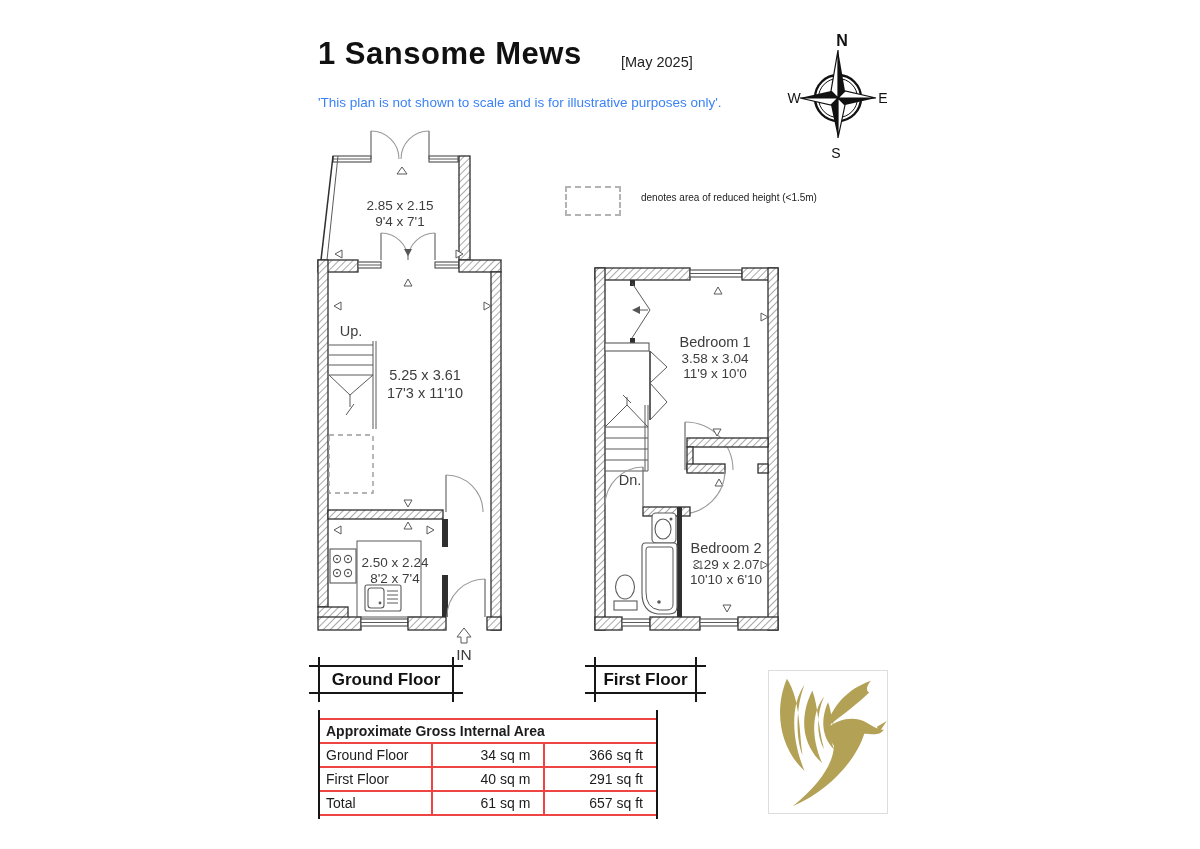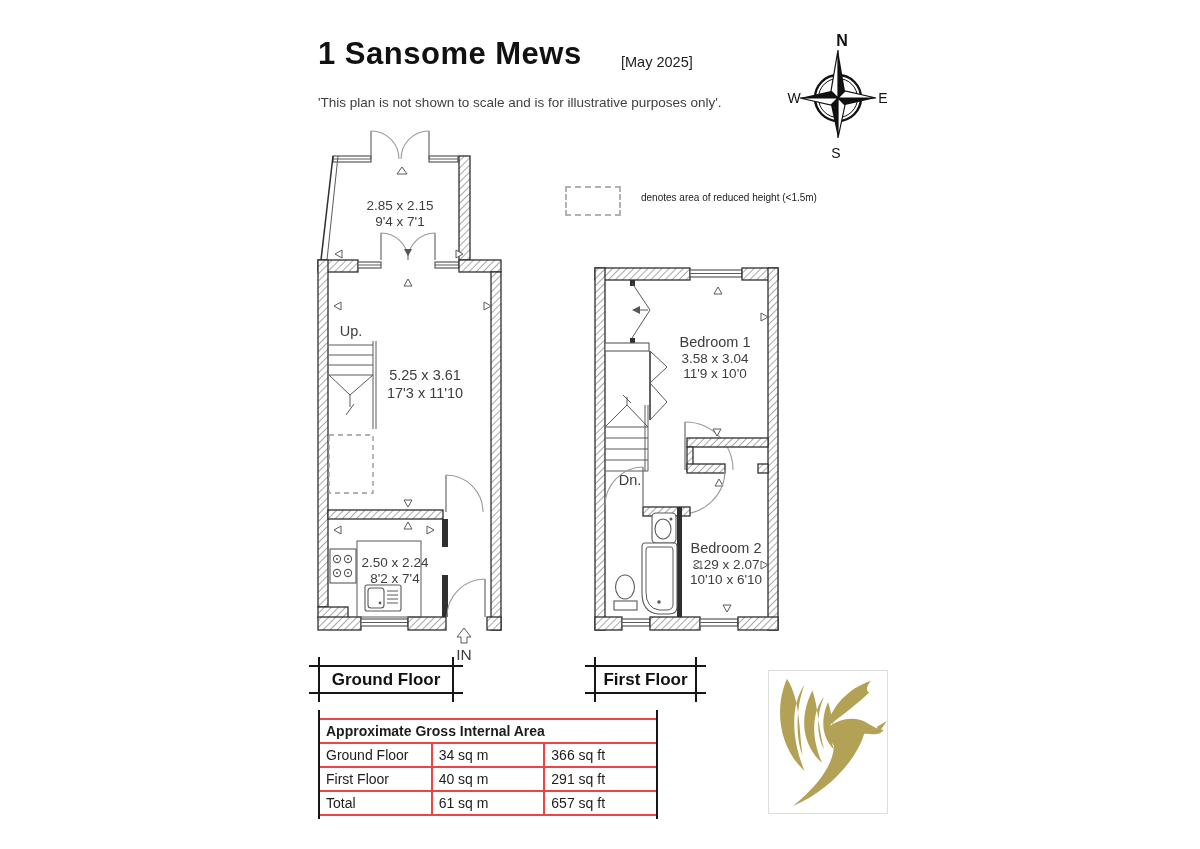--- a/index.html
+++ b/index.html
@@ -1,38 +1,38 @@
 <!DOCTYPE html>
 <html><head>
 <meta charset="utf-8">
 <style>
   html,body{margin:0;padding:0;background:#fff}
   .page{position:relative;width:1200px;height:849px;background:#fff;overflow:hidden;
         font-family:"Liberation Sans",sans-serif;color:#1c1c1c}
   .abs{position:absolute}
   .title{font-size:31px;font-weight:bold;letter-spacing:.5px;color:#111}
   .datetag{font-size:14.5px;color:#222}
-  .disclaimer{font-size:13.5px;color:#404040}
+  .disclaimer{font-size:13.5px;color:#3b82f6}
   .legend-box{border:2px dashed #b3b3b3;width:52px;height:26px}
   .legend-text{font-size:10px;color:#222}
 
   
   .crossbox{position:absolute}
   .crossbox .xt{position:absolute;background:#161616}
   .crossbox .xt.t{left:-9px;right:-9px;top:0;height:2px}
   .crossbox .xt.b{left:-9px;right:-9px;bottom:0;height:2px}
   .crossbox .xt.l{top:-8px;bottom:-8px;left:0;width:2px}
   .crossbox .xt.r{top:-8px;bottom:-8px;right:0;width:2px}
   .crossbox .lbl{position:absolute;left:0;right:0;top:0;bottom:0;display:flex;align-items:center;
                  justify-content:center;font-weight:bold;font-size:17px;color:#111}
 
   table.area{border-collapse:collapse;font-size:14px;color:#1c1c1c;table-layout:fixed;width:340px}
   table.area td{border:2px solid #ef4444;height:20px;padding:1px 6px;overflow:hidden;white-space:nowrap}
   table.area td.hd{font-weight:bold}
-  table.area td.val{text-align:left;padding-right:13px}
+  table.area td.val{text-align:right;padding-right:13px}
   table.area tr.total td{font-weight:normal}
 
   .logo-box{border:1px solid #ddd;background:#fff}
 
   
   .wall{stroke:#2f2f2f;stroke-width:1.3}
   .wline{stroke:#2f2f2f;stroke-width:1.5;fill:none}
   .thin{stroke:#5a5a5a;stroke-width:1;fill:none}
   .arc{stroke:#9a9a9a;stroke-width:1.1;fill:none}
   .leaf{stroke:#6b6b6b;stroke-width:1.2;fill:none}

